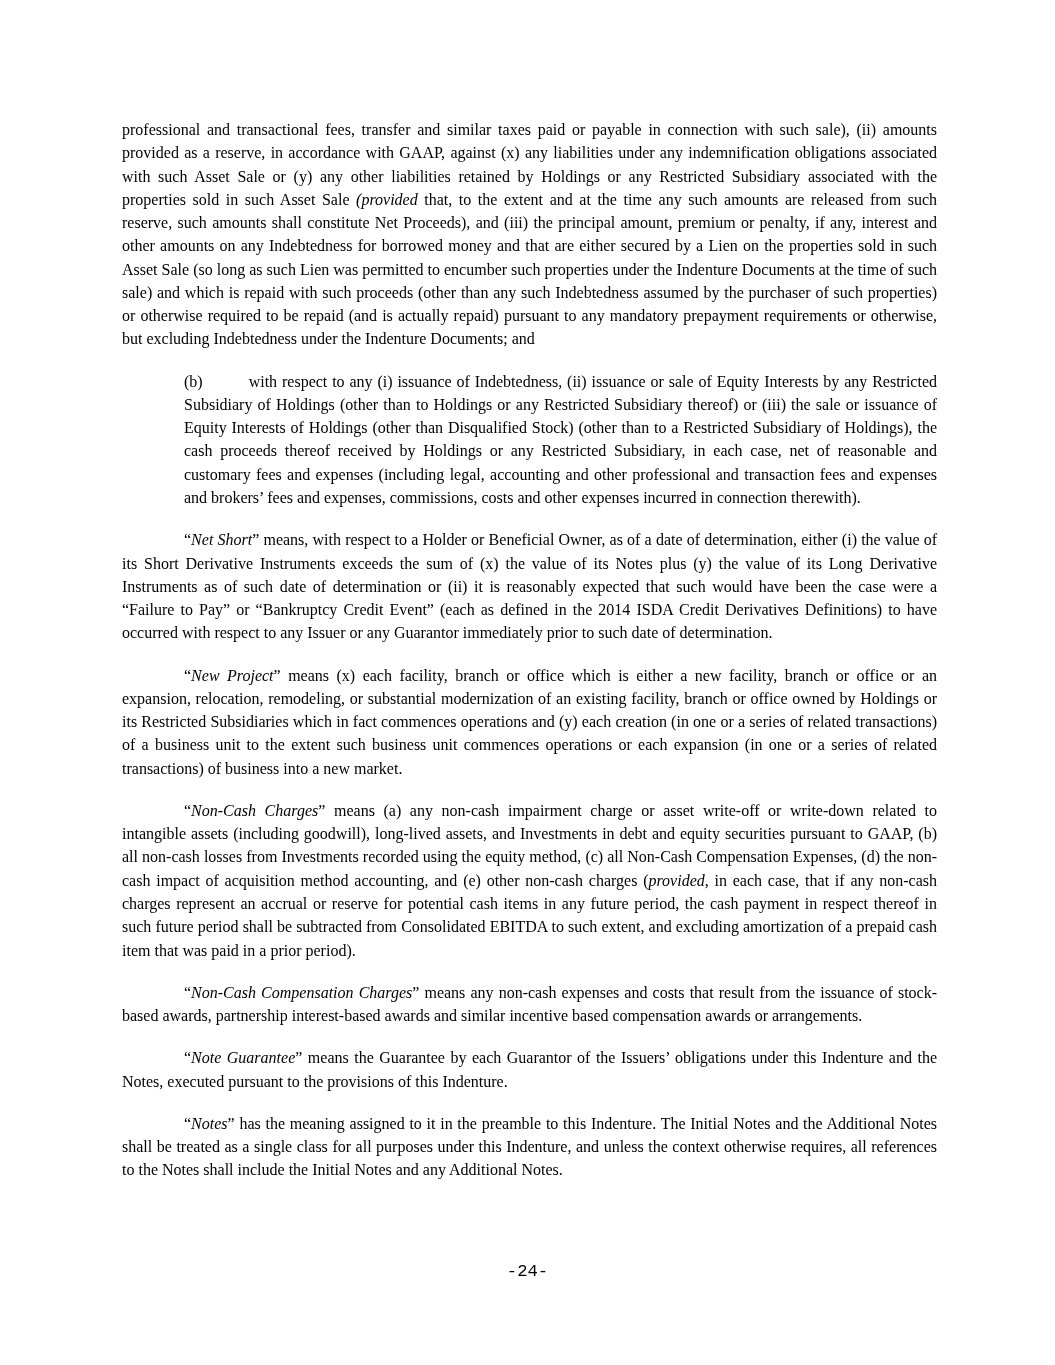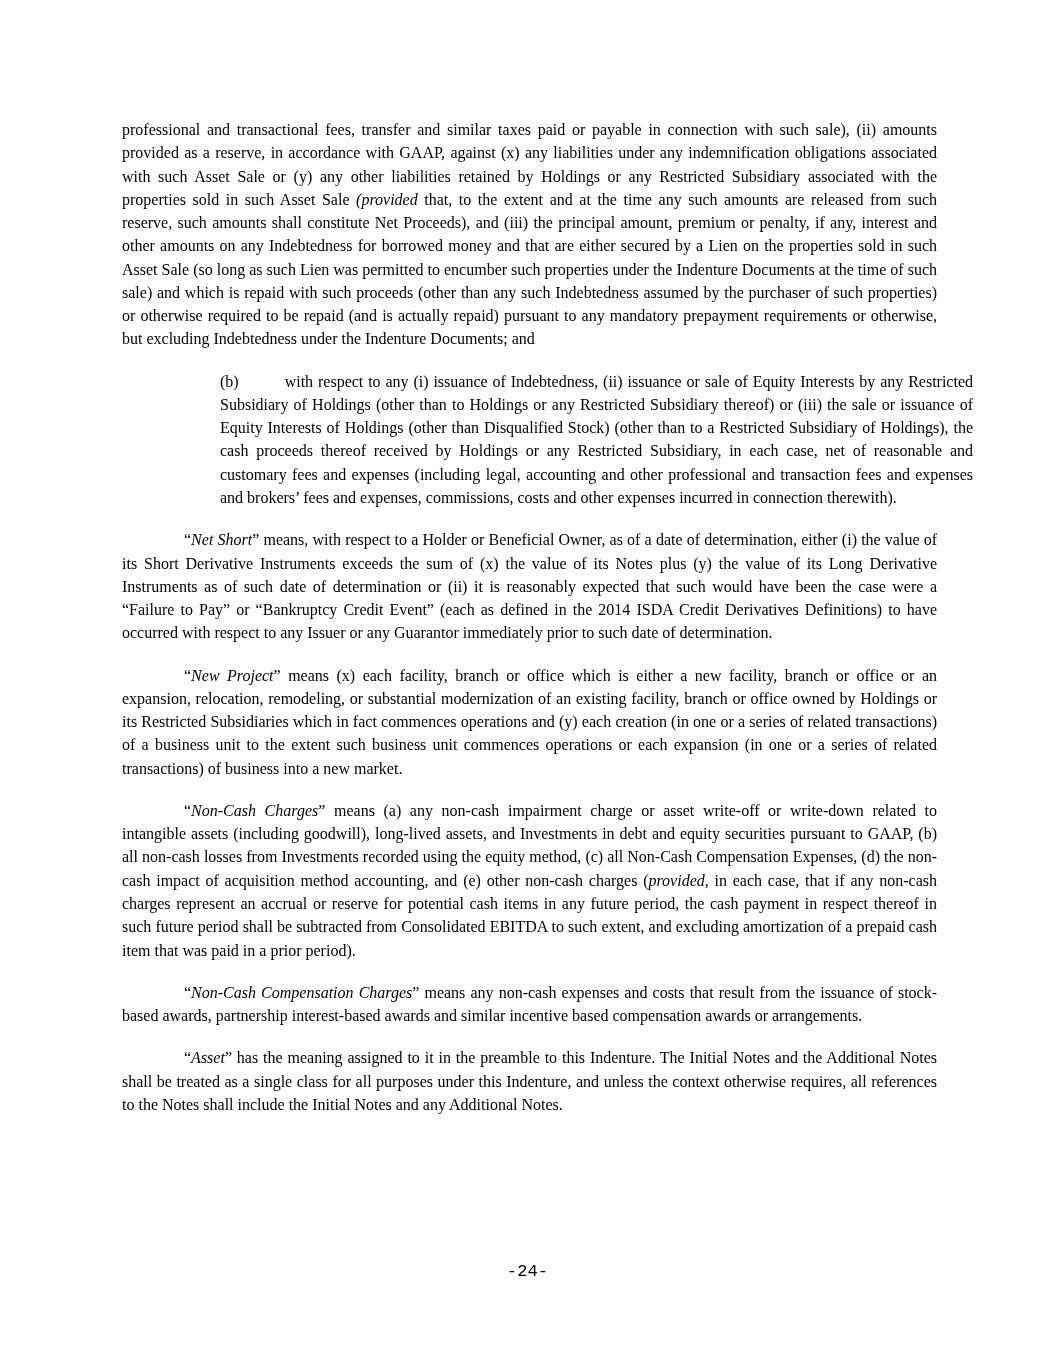--- a/index.html
+++ b/index.html
@@ -26,21 +26,21 @@
     width: 815px;
   }
   p {
     margin: 0 0 19px 0;
     font-size: 16px;
     line-height: 1.455;
     text-align: justify;
     text-justify: inter-word;
   }
   p.indent-block {
-    margin-left: 98px;
+    margin-left: 62px;
     width: 753px;
   }
   p.indent-first {
     text-indent: 62px;
     font-family: Liberation Serif, serif;
   }
   .sub-label {
     display: inline-block;
   }
   .tab-gap {
@@ -64,16 +64,17 @@
 <body>
 
 <div class="page">
   <div class="content" id="doc-body">
       <p><span>professional and transactional fees, transfer and similar taxes paid or payable in connection with such sale), (ii) amounts provided as a reserve, in accordance with GAAP, against (x) any liabilities under any indemnification obligations associated with such Asset Sale or (y) any other liabilities retained by Holdings or any Restricted Subsidiary associated with the properties sold in such Asset Sale </span><i>(provided</i><span> that, to the extent and at the time any such amounts are released from such reserve, such amounts shall constitute Net Proceeds), and (iii) the principal amount, premium or penalty, if any, interest and other amounts on any Indebtedness for borrowed money and that are either secured by a Lien on the properties sold in such Asset Sale (so long as such Lien was permitted to encumber such properties under the Indenture Documents at the time of such sale) and which is repaid with such proceeds (other than any such Indebtedness assumed by the purchaser of such properties) or otherwise required to be repaid (and is actually repaid) pursuant to any mandatory prepayment requirements or otherwise, but excluding Indebtedness under the Indenture Documents; and</span></p>
       <p class="indent-block"><span class="sub-label">(b)</span><span class="tab-gap"></span><span>with respect to any (i) issuance of Indebtedness, (ii) issuance or sale of Equity Interests by any Restricted Subsidiary of Holdings (other than to Holdings or any Restricted Subsidiary thereof) or (iii) the sale or issuance of Equity Interests of Holdings (other than Disqualified Stock) (other than to a Restricted Subsidiary of Holdings), the cash proceeds thereof received by Holdings or any Restricted Subsidiary, in each case, net of reasonable and customary fees and expenses (including legal, accounting and other professional and transaction fees and expenses and brokers’ fees and expenses, commissions, costs and other expenses incurred in connection therewith).</span></p>
       <p class="indent-first"><span>“</span><i>Net Short</i><span>” means, with respect to a Holder or Beneficial Owner, as of a date of determination, either (i) the value of its Short Derivative Instruments exceeds the sum of (x) the value of its Notes plus (y) the value of its Long Derivative Instruments as of such date of determination or (ii) it is reasonably expected that such would have been the case were a “Failure to Pay” or “Bankruptcy Credit Event” (each as defined in the 2014 ISDA Credit Derivatives Definitions) to have occurred with respect to any Issuer or any Guarantor immediately prior to such date of determination.</span></p>
       <p class="indent-first"><span>“</span><i>New Project</i><span>” means (x) each facility, branch or office which is either a new facility, branch or office or an expansion, relocation, remodeling, or substantial modernization of an existing facility, branch or office owned by Holdings or its Restricted Subsidiaries which in fact commences operations and (y) each creation (in one or a series of related transactions) of a business unit to the extent such business unit commences operations or each expansion (in one or a series of related transactions) of business into a new market.</span></p>
       <p class="indent-first"><span>“</span><i>Non-Cash Charges</i><span>” means (a) any non-cash impairment charge or asset write-off or write-down related to intangible assets (including goodwill), long-lived assets, and Investments in debt and equity securities pursuant to GAAP, (b) all non-cash losses from Investments recorded using the equity method, (c) all Non-Cash Compensation Expenses, (d) the non-cash impact of acquisition method accounting, and (e) other non-cash charges (</span><i>provided</i><span>, in each case, that if any non-cash charges represent an accrual or reserve for potential cash items in any future period, the cash payment in respect thereof in such future period shall be subtracted from Consolidated EBITDA to such extent, and excluding amortization of a prepaid cash item that was paid in a prior period).</span></p>
       <p class="indent-first"><span>“</span><i>Non-Cash Compensation Charges</i><span>” means any non-cash expenses and costs that result from the issuance of stock-based awards, partnership interest-based awards and similar incentive based compensation awards or arrangements.</span></p>
-      <p class="indent-first"><span>“</span><i>Asset</i><span>” has the meaning assigned to it in the preamble to this Indenture. The Initial Notes and the Additional Notes shall be treated as a single class for all purposes under this Indenture, and unless the context otherwise requires, all references to the Notes shall include the Initial Notes and any Additional Notes.</span></p>
+      <p class="indent-first"><span>“</span><i>Note Guarantee</i><span>” means the Guarantee by each Guarantor of the Issuers’ obligations under this Indenture and the Notes, executed pursuant to the provisions of this Indenture.</span></p>
+      <p class="indent-first"><span>“</span><i>Notes</i><span>” has the meaning assigned to it in the preamble to this Indenture. The Initial Notes and the Additional Notes shall be treated as a single class for all purposes under this Indenture, and unless the context otherwise requires, all references to the Notes shall include the Initial Notes and any Additional Notes.</span></p>
     </div>
   <div class="pagenum">-24-</div>
 </div>
 
 </body></html>

